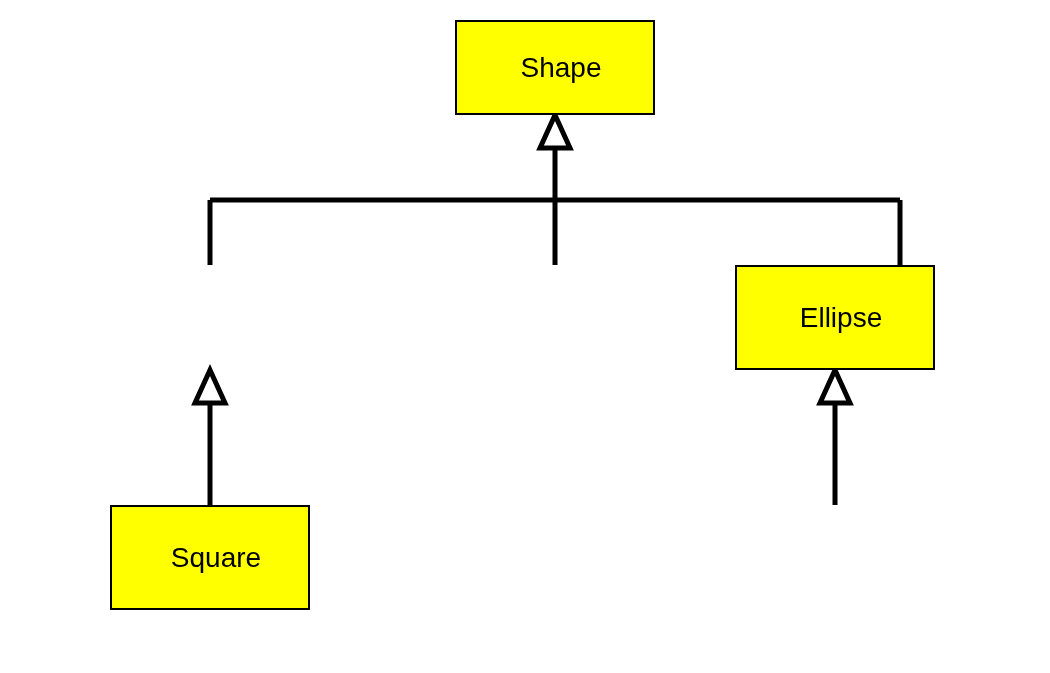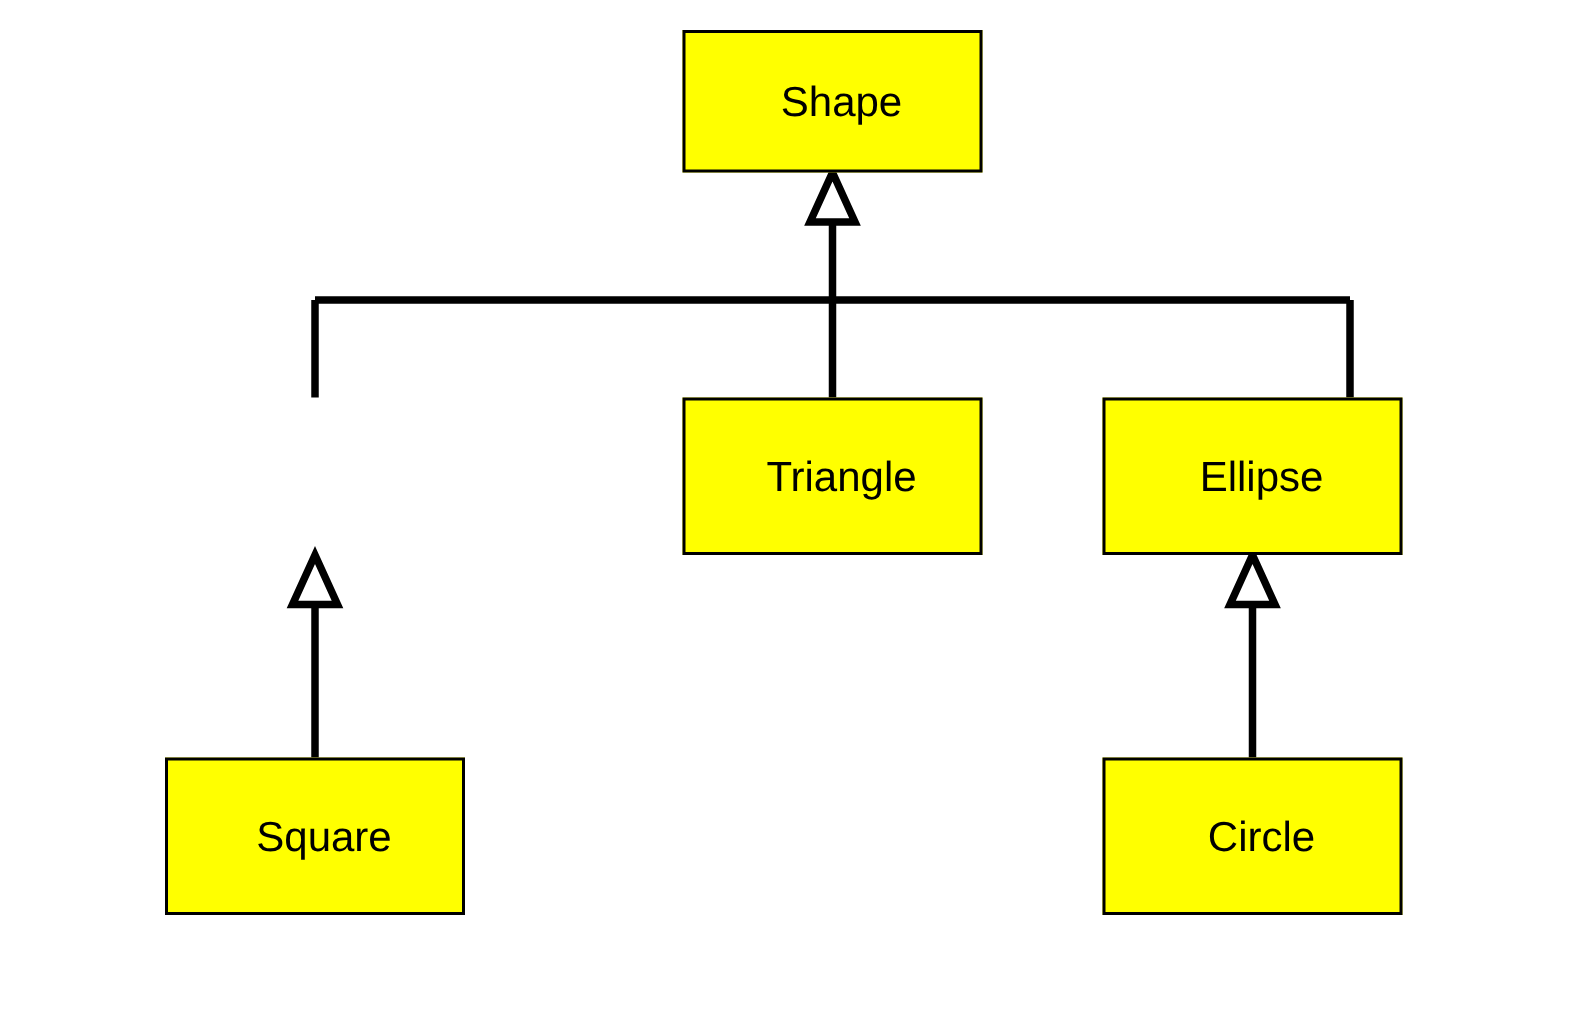--- a/index.html
+++ b/index.html
@@ -68,29 +68,23 @@
 
       <polygon points="835,370 820,403 850,403"></polygon>
     </g>
   </svg>
 
   <div class="node" style="left:455px; top:20px; width:200px; height:95px;">
     <span>Shape</span>
   </div>
 
 
-  <div class="node" style="left:455px; top:265px; width:200px; height:105px;">
-    <span>Triangle</span>
-  </div>
 
   <div class="node" style="left:110px; top:505px; width:200px; height:105px;">
     <span>Square</span>
   </div>
 
   <div class="node" style="left:735px; top:265px; width:200px; height:105px;">
     <span>Ellipse</span>
   </div>
 
-  <div class="node" style="left:735px; top:505px; width:200px; height:105px;">
-    <span>Circle</span>
-  </div>
 
 </div>
 
 </body></html>

